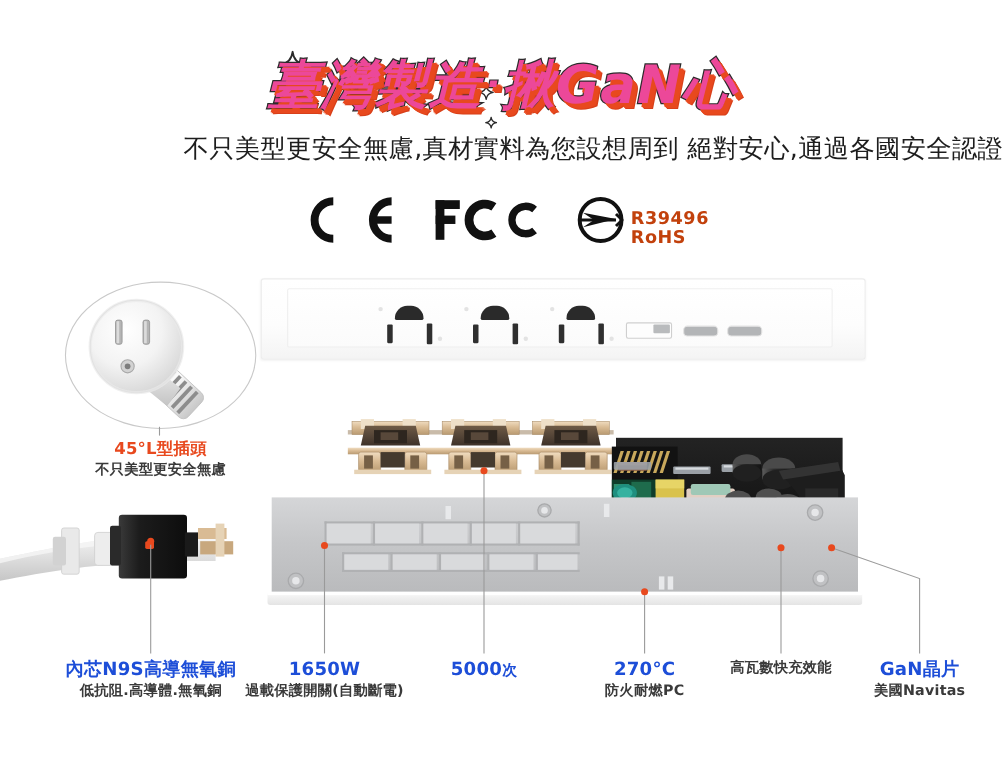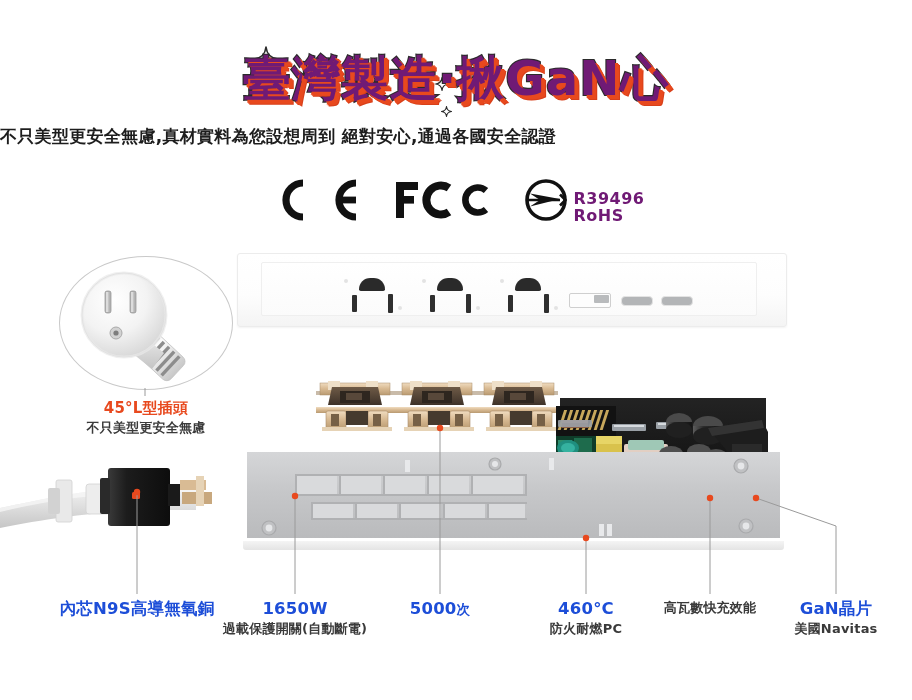--- a/index.html
+++ b/index.html
@@ -32,43 +32,44 @@
     text-align: center;
   }
   .title-text {
     display: inline-block;
     position: relative;
     font-family: "DejaVu Sans", "Liberation Sans", sans-serif;
     font-size: 48px;
     font-weight: bold;
     letter-spacing: 1px;
     line-height: 68px;
-    color: #701a75;
+    color: #ec4899;
     -webkit-text-stroke: 2.2px #2b2b2b;
     paint-order: stroke fill;
     text-shadow:
       3px 3px 0 #e8491e,
       4px 4px 0 #e8491e,
       5px 5px 0 #d8401a;
     white-space: nowrap;
+    font-style: italic;
   }
   .sparkle {
     position: absolute;
     pointer-events: none;
   }
   .sparkle svg { display: block; }
 
   
   .subtitle {
     position: absolute;
     left: 0; top: 123px;
     width: 912px;
-    text-align: left;
-    font-size: 17px;
-    font-weight: bold;
+    text-align: right;
+    font-size: 23px;
+    font-weight: normal;
     letter-spacing: 0.3px;
     color: #1d1d1d;
     line-height: 26px;
   }
 
   
   .certs {
     position: absolute;
     left: 0; top: 172px;
     width: 912px;
@@ -76,21 +77,21 @@
     display: flex;
     align-items: center;
     justify-content: center;
     gap: 34px;
   }
   .cert-item { display: flex; align-items: center; }
   .cert-rohs-text {
     margin-left: 6px;
     line-height: 1.05;
     font-weight: bold;
-    color: #701a75;
+    color: #c2410c;
     margin-top: 16px;
   }
   .cert-rohs-text .r-num { font-size: 16px; letter-spacing: 0.5px; display: block;}
   .cert-rohs-text .rohs { font-size: 16px; letter-spacing: 0.5px; display: block;}
 
   
   .plug-circle {
     position: absolute;
     left: 59px; top: 256px;
     width: 172px; height: 132px;
@@ -710,33 +711,34 @@
       <circle cx="586" cy="538" r="3.2"></circle>
       <circle cx="710" cy="498" r="3.2"></circle>
       <circle cx="756" cy="498" r="3.2"></circle>
     </g>
   </svg>
 
   <div class="bottom-labels">
 
     <div class="blabel" style="left:42px;">
       <div class="big">內芯N9S高導無氧銅</div>
+      <div class="small">低抗阻.高導體.無氧銅</div>
     </div>
 
     <div class="blabel" style="left:200px;">
       <div class="big">1650W</div>
       <div class="small">過載保護開關(自動斷電)</div>
     </div>
 
     <div class="blabel" style="left:345px;">
       <div class="big"><span>5000</span><span class="suffix">次</span></div>
     </div>
 
     <div class="blabel" style="left:491px;">
-      <div class="big">460°C</div>
+      <div class="big">270°C</div>
       <div class="small">防火耐燃PC</div>
     </div>
 
     <div class="blabel" style="left:615px;">
       <div class="small">高瓦數快充效能</div>
     </div>
 
     <div class="blabel" style="left:741px;">
       <div class="big">GaN晶片</div>
       <div class="small">美國Navitas</div>

